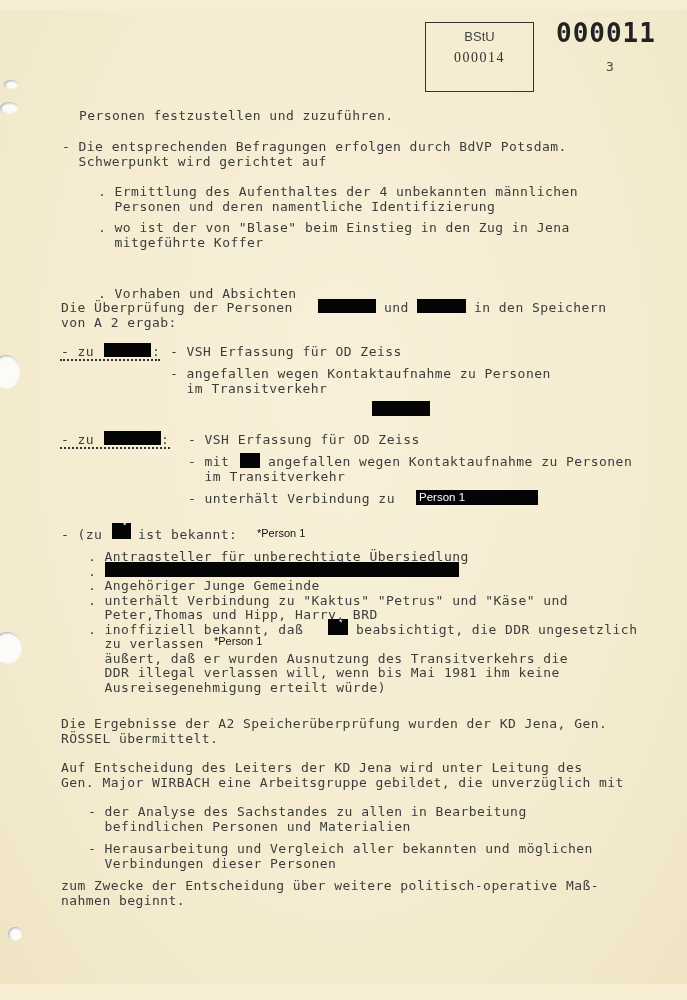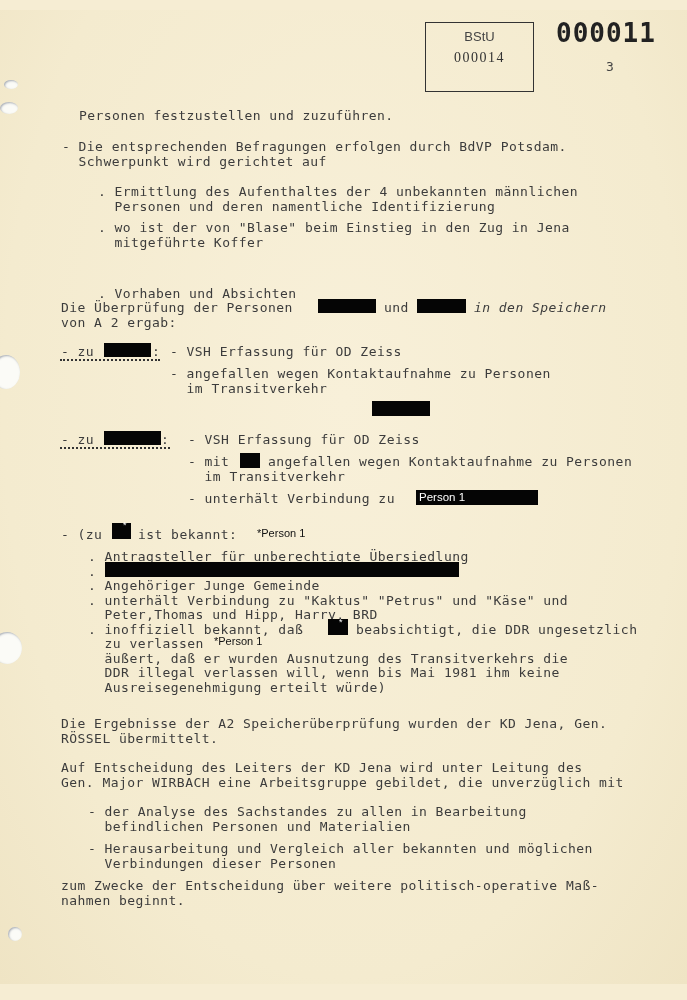--- a/index.html
+++ b/index.html
@@ -49,21 +49,21 @@
   <div class="t" style="left:98px;top:174px;">. Ermittlung des Aufenthaltes der 4 unbekannten männlichen</div>
   <div class="t" style="left:98px;top:189px;">  Personen und deren namentliche Identifizierung</div>
   <div class="t" style="left:98px;top:210px;">. wo ist der von "Blase" beim Einstieg in den Zug in Jena</div>
   <div class="t" style="left:98px;top:225px;">  mitgeführte Koffer</div>
   <div class="t" style="left:98px;top:247px;margin-top:29px;">. Vorhaben und Absichten</div>
 
   <div class="t" style="left:61px;top:290px;">Die Überprüfung der Personen</div>
   <div class="redbox" style="left:318px;top:289px;width:58px;height:14px;"></div>
   <div class="t" style="left:384px;top:290px;">und</div>
   <div class="redbox" style="left:417px;top:289px;width:49px;height:14px;"></div>
-  <div class="t" style="left:474px;top:290px;font-style:italic;">in den Speichern</div>
+  <div class="t" style="left:474px;top:290px;">in den Speichern</div>
   <div class="t" style="left:61px;top:305px;">von A 2 ergab:</div>
 
   <div class="t" style="left:61px;top:334px;">- zu</div>
   <div class="redbox" style="left:104px;top:333px;width:47px;height:14px;"></div>
   <div class="t" style="left:152px;top:334px;">:</div>
   <div class="ul" style="left:60px;top:347px;width:100px;"></div>
   <div class="t" style="left:170px;top:334px;">- VSH Erfassung für OD Zeiss</div>
   <div class="t" style="left:170px;top:356px;">- angefallen wegen Kontaktaufnahme zu Personen</div>
   <div class="t" style="left:170px;top:371px;">  im Transitverkehr</div>
   <div class="redbox" style="left:372px;top:391px;width:58px;height:15px;"></div>

